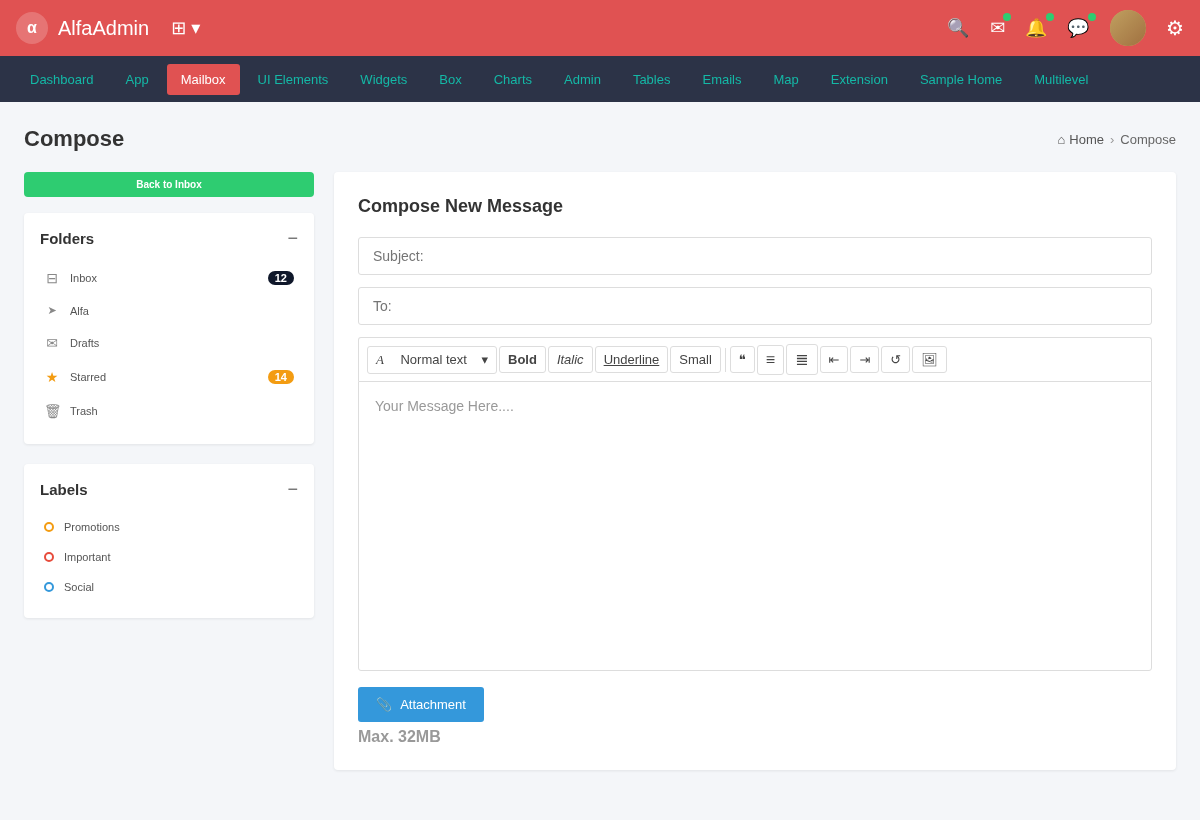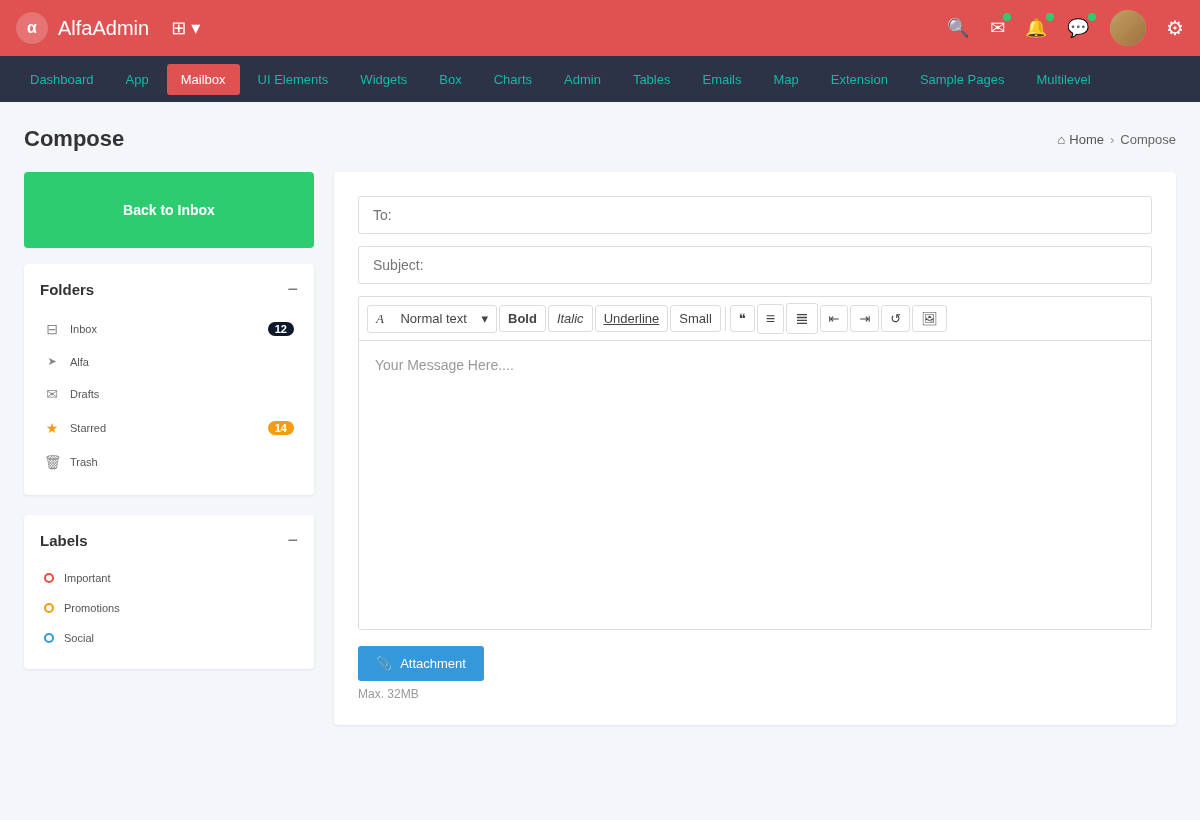--- a/index.html
+++ b/index.html
@@ -68,22 +68,22 @@
     
     .main-layout { display: flex; gap: 20px; }
 
     
     .sidebar { width: 290px; flex-shrink: 0; }
     .back-to-inbox {
       background: #2ecc71;
       color: white;
       border: none;
       width: 100%;
-      padding: 30px;
-      font-size: 14px;
+      padding: 7px;
+      font-size: 10px;
       font-weight: 600;
       cursor: pointer;
       border-radius: 4px;
       text-align: center;
       margin-bottom: 16px;
     }
     .sidebar-card { background: white; border-radius: 4px; padding: 16px; margin-bottom: 20px; box-shadow: 0 1px 3px rgba(0,0,0,0.08); }
     .sidebar-section-header { display: flex; justify-content: space-between; align-items: center; margin-bottom: 14px; }
     .sidebar-section-title { font-size: 15px; font-weight: 600; color: #333; }
     .sidebar-section-toggle { color: #666; font-size: 18px; cursor: pointer; line-height: 1; }
@@ -161,21 +161,21 @@
       color: white;
       border: none;
       padding: 10px 18px;
       border-radius: 3px;
       cursor: pointer;
       font-size: 13px;
       display: flex;
       align-items: center;
       gap: 8px;
     }
-    .attachment-note { font-size: 12px; color: #999; margin-top: 6px; }
+    .attachment-note { font-size: 16px; color: #999; margin-top: 6px; font-weight: bold; }
   </style>
 </head>
 <body>
 
 <div class="top-bar">
   <div class="top-bar-left">
     <div class="logo-icon">
       <span>α</span>
     </div>
     <span class="logo-text">
@@ -201,21 +201,21 @@
   <a class="nav-item active">Mailbox</a>
   <a class="nav-item">UI Elements</a>
   <a class="nav-item">Widgets</a>
   <a class="nav-item">Box</a>
   <a class="nav-item">Charts</a>
   <a class="nav-item">Admin</a>
   <a class="nav-item">Tables</a>
   <a class="nav-item">Emails</a>
   <a class="nav-item">Map</a>
   <a class="nav-item">Extension</a>
-  <a class="nav-item">Sample Pages</a>
+  <a class="nav-item">Sample Home</a>
   <a class="nav-item">Multilevel</a>
 </nav>
 
 <div class="page-content">
   <div class="page-header">
     <h1 class="page-title">Compose</h1>
     <div class="breadcrumb">
       <span class="breadcrumb-home">
         <span>⌂</span>
         <span>Home</span>
@@ -271,46 +271,47 @@
       </div>
 
       
       <div class="sidebar-card">
         <div class="sidebar-section-header">
           <span class="sidebar-section-title">Labels</span>
           <span class="sidebar-section-toggle">−</span>
         </div>
         <div class="sidebar-item">
           <div class="sidebar-item-left">
+            <span class="label-dot yellow"></span>
+            <span class="sidebar-item-label">Promotions</span>
+          </div>
+        </div>
+        <div class="sidebar-item">
+          <div class="sidebar-item-left">
             <span class="label-dot red"></span>
             <span class="sidebar-item-label">Important</span>
           </div>
         </div>
         <div class="sidebar-item">
           <div class="sidebar-item-left">
-            <span class="label-dot yellow"></span>
-            <span class="sidebar-item-label">Promotions</span>
-          </div>
-        </div>
-        <div class="sidebar-item">
-          <div class="sidebar-item-left">
             <span class="label-dot blue"></span>
             <span class="sidebar-item-label">Social</span>
           </div>
         </div>
       </div>
     </div>
 
     <div class="compose-area">
-
+      <div class="compose-title">Compose New Message</div>
+
+      <div class="compose-field">
+        <input class="compose-input" type="text" placeholder="Subject:" style="">
+      </div>
       <div class="compose-field">
         <input class="compose-input" type="text" placeholder="To:" style="">
-      </div>
-      <div class="compose-field">
-        <input class="compose-input" type="text" placeholder="Subject:" style="">
       </div>
 
       <div class="editor-toolbar">
         <button class="toolbar-btn font-select">
           <span style="font-family:serif; font-style:italic; margin-right:2px;">A</span>
           <span>Normal text</span>
           <span>▾</span>
         </button>
         <button class="toolbar-btn bold-btn">Bold</button>
         <button class="toolbar-btn italic-btn">Italic</button>

